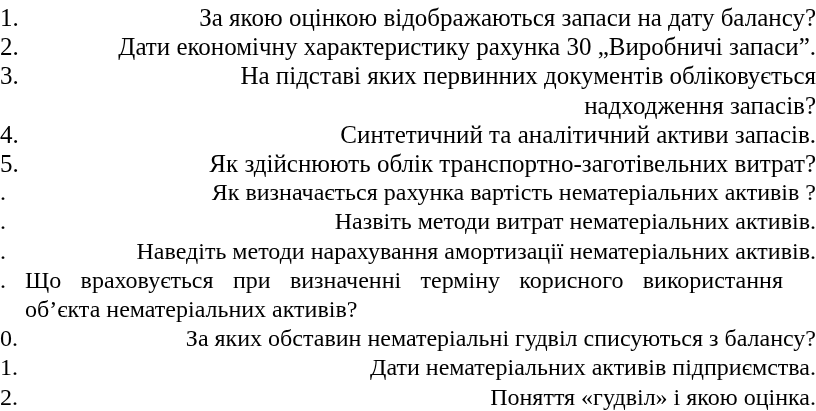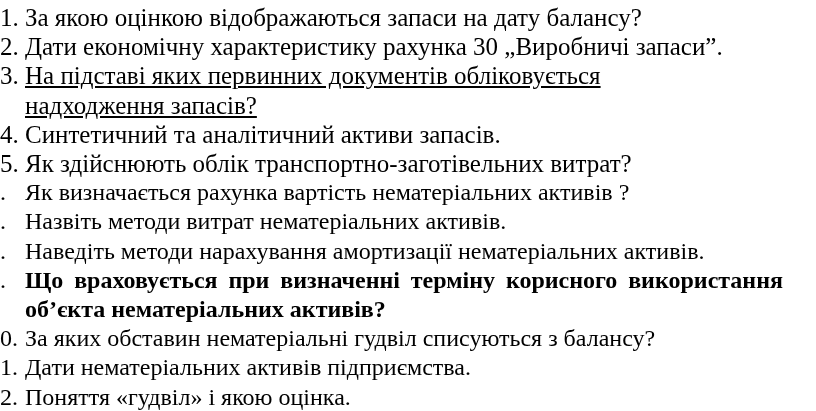--- a/index.html
+++ b/index.html
@@ -34,29 +34,29 @@
     width: 16px;
     text-align: right;
     white-space: nowrap;
   }
   
   .num-left { text-align: left; }
   .txt {
     flex: 1;
     padding-left: 9px;
     white-space: nowrap;
+    text-align: right;
   }
   
-  .txt.wrap-pre { white-space: pre-wrap; text-decoration: underline; }
+  .txt.wrap-pre { white-space: pre-wrap; }
   
   .txt.just {
     white-space: normal;
     text-align: justify;
     margin-right: 33px;
-    font-weight: bold;
   }
 </style>
 </head>
 <body>
 
 <div class="page">
 
   <div class="row sz-a">
     <span class="num">1.</span>
     <span class="txt">За якою оцінкою відображаються запаси на дату балансу?</span>

